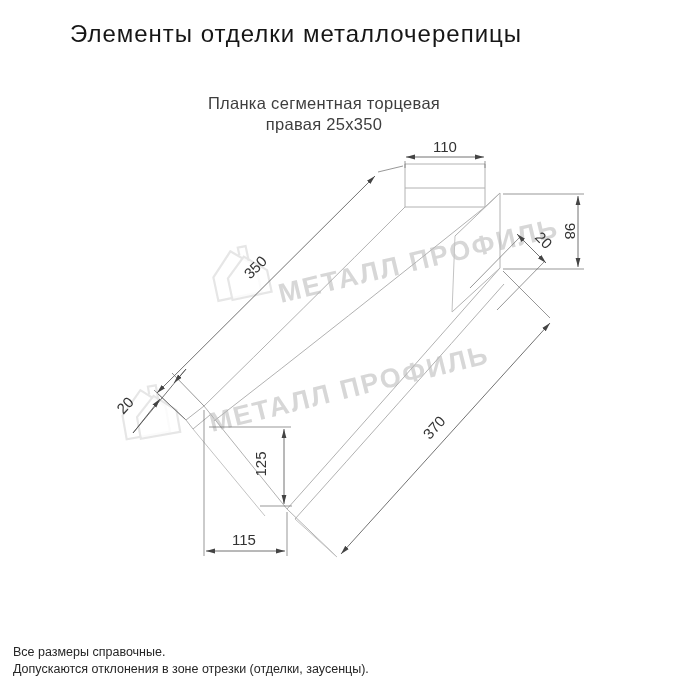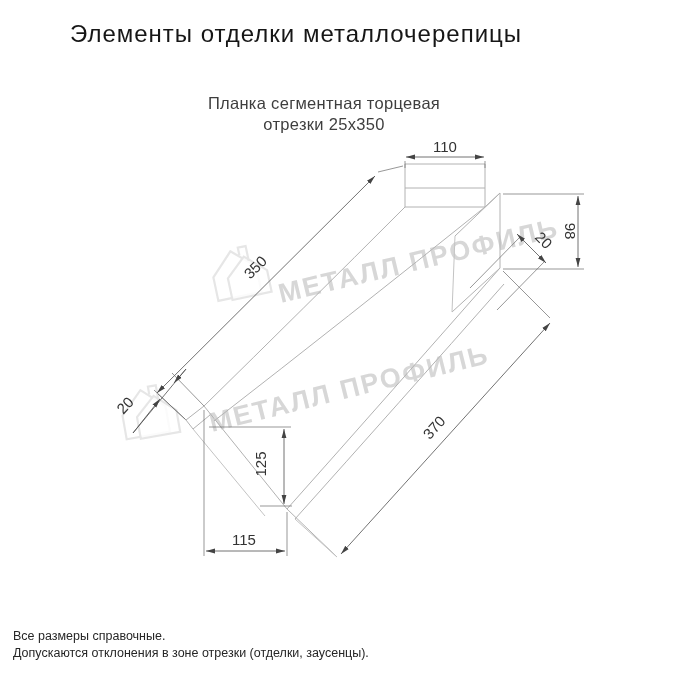--- a/index.html
+++ b/index.html
@@ -9,21 +9,21 @@
   }
   .page-title{
     position:absolute;top:20px;left:0;width:592px;text-align:center;
     font-size:24px;letter-spacing:1px;color:#161616;
   }
   .subtitle{
     position:absolute;top:93px;left:0;width:648px;text-align:center;
     font-size:16.5px;line-height:21px;color:#3e3e3e;letter-spacing:.3px;
   }
   .footer{
-    position:absolute;left:13px;top:628px;
+    position:absolute;left:13px;top:644px;
     font-size:12.5px;line-height:16.5px;color:#262626;
   }
   svg{position:absolute;left:0;top:0;}
   .partline{stroke:#b2b2b2;stroke-width:1;fill:none;}
   .partline-light{stroke:#c3c3c3;stroke-width:1;fill:none;}
   .dimline{stroke:#4f4f4f;stroke-width:.8;fill:none;}
   .extline{stroke:#6a6a6a;stroke-width:.7;fill:none;}
   .dimtext{fill:#333;font-size:15px;font-family:"Liberation Sans",sans-serif;}
   .wm-text{
     fill:#bdbdbd;font-weight:bold;font-size:27px;letter-spacing:2px;
@@ -31,21 +31,21 @@
   }
   .wm-house{stroke:#d6d6d6;stroke-width:2.2;fill:rgba(255,255,255,.85);}
 </style>
 </head>
 <body>
 
 <div class="page-title">Элементы отделки металлочерепицы</div>
 
 <div class="subtitle">
   <div>Планка сегментная торцевая</div>
-  <div>отрезки 25х350</div>
+  <div>правая 25х350</div>
 </div>
 
 <svg width="700" height="700" viewBox="0 0 700 700">
   <defs>
     <marker id="arrE" markerWidth="12" markerHeight="10" refX="9" refY="5" orient="auto" markerUnits="userSpaceOnUse">
       <path d="M0,2.6 L9,5 L0,7.4 Z" fill="#444"></path>
     </marker>
     <marker id="arrS" markerWidth="12" markerHeight="10" refX="9" refY="5" orient="auto-start-reverse" markerUnits="userSpaceOnUse">
       <path d="M0,2.6 L9,5 L0,7.4 Z" fill="#444"></path>
     </marker>

